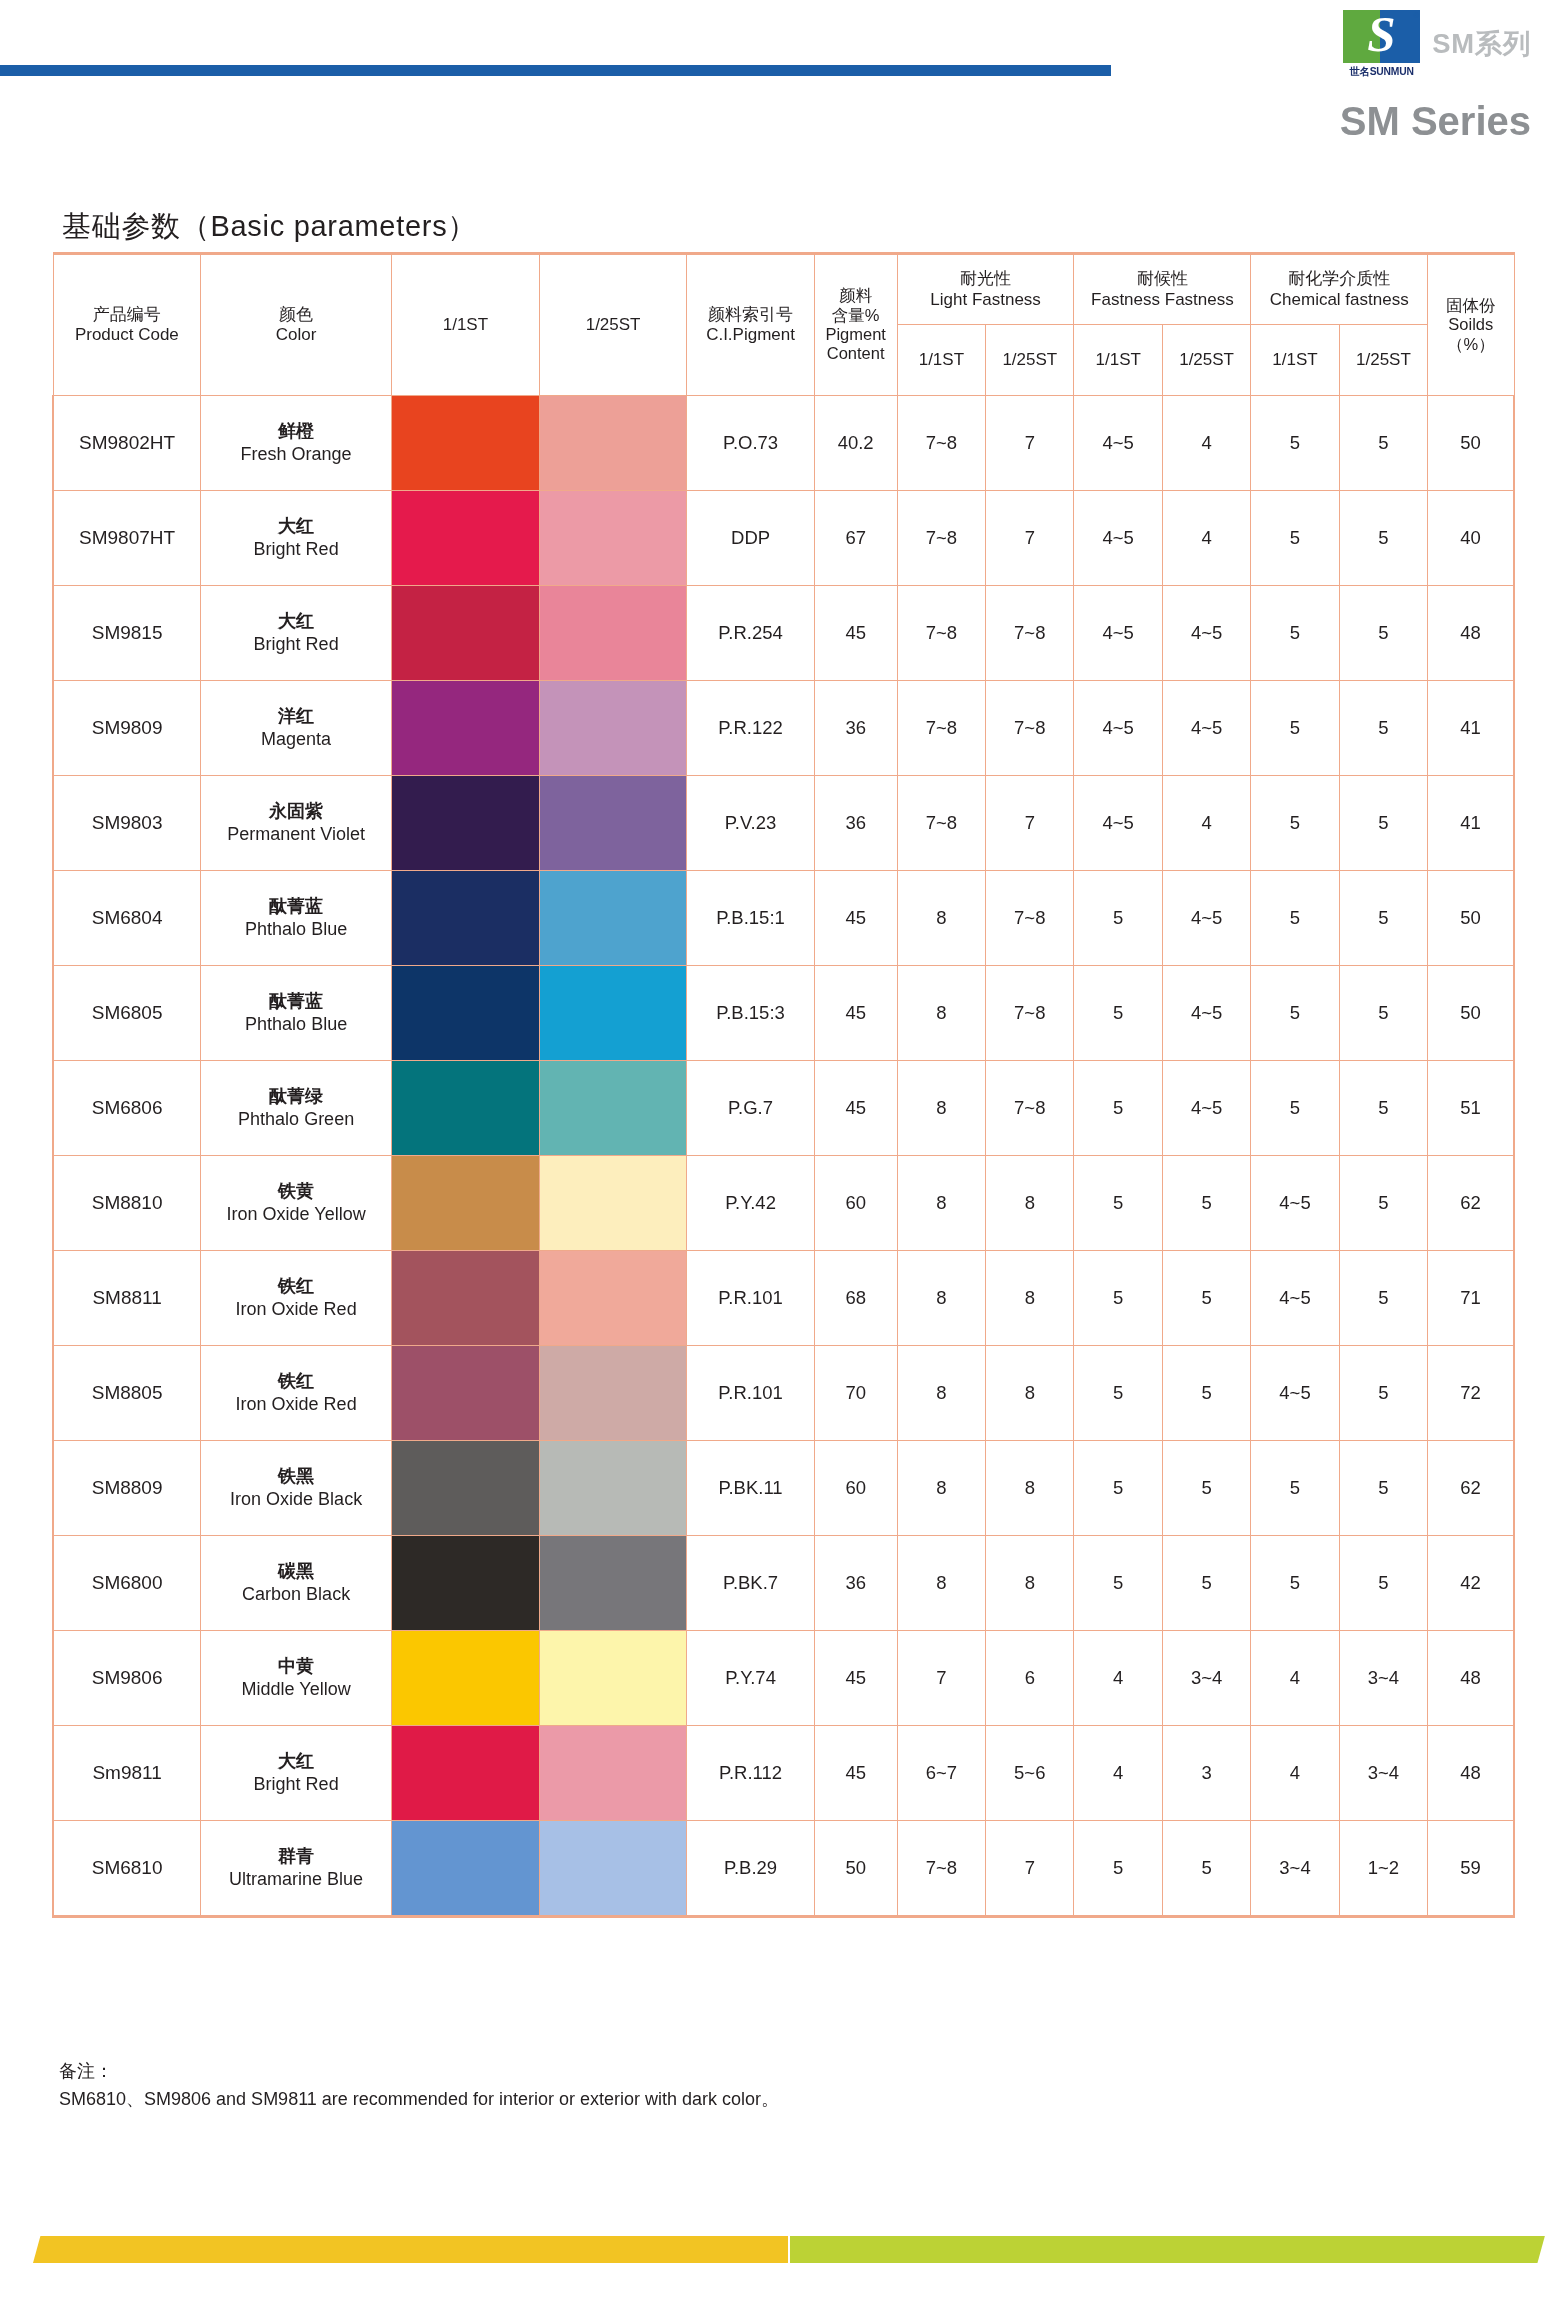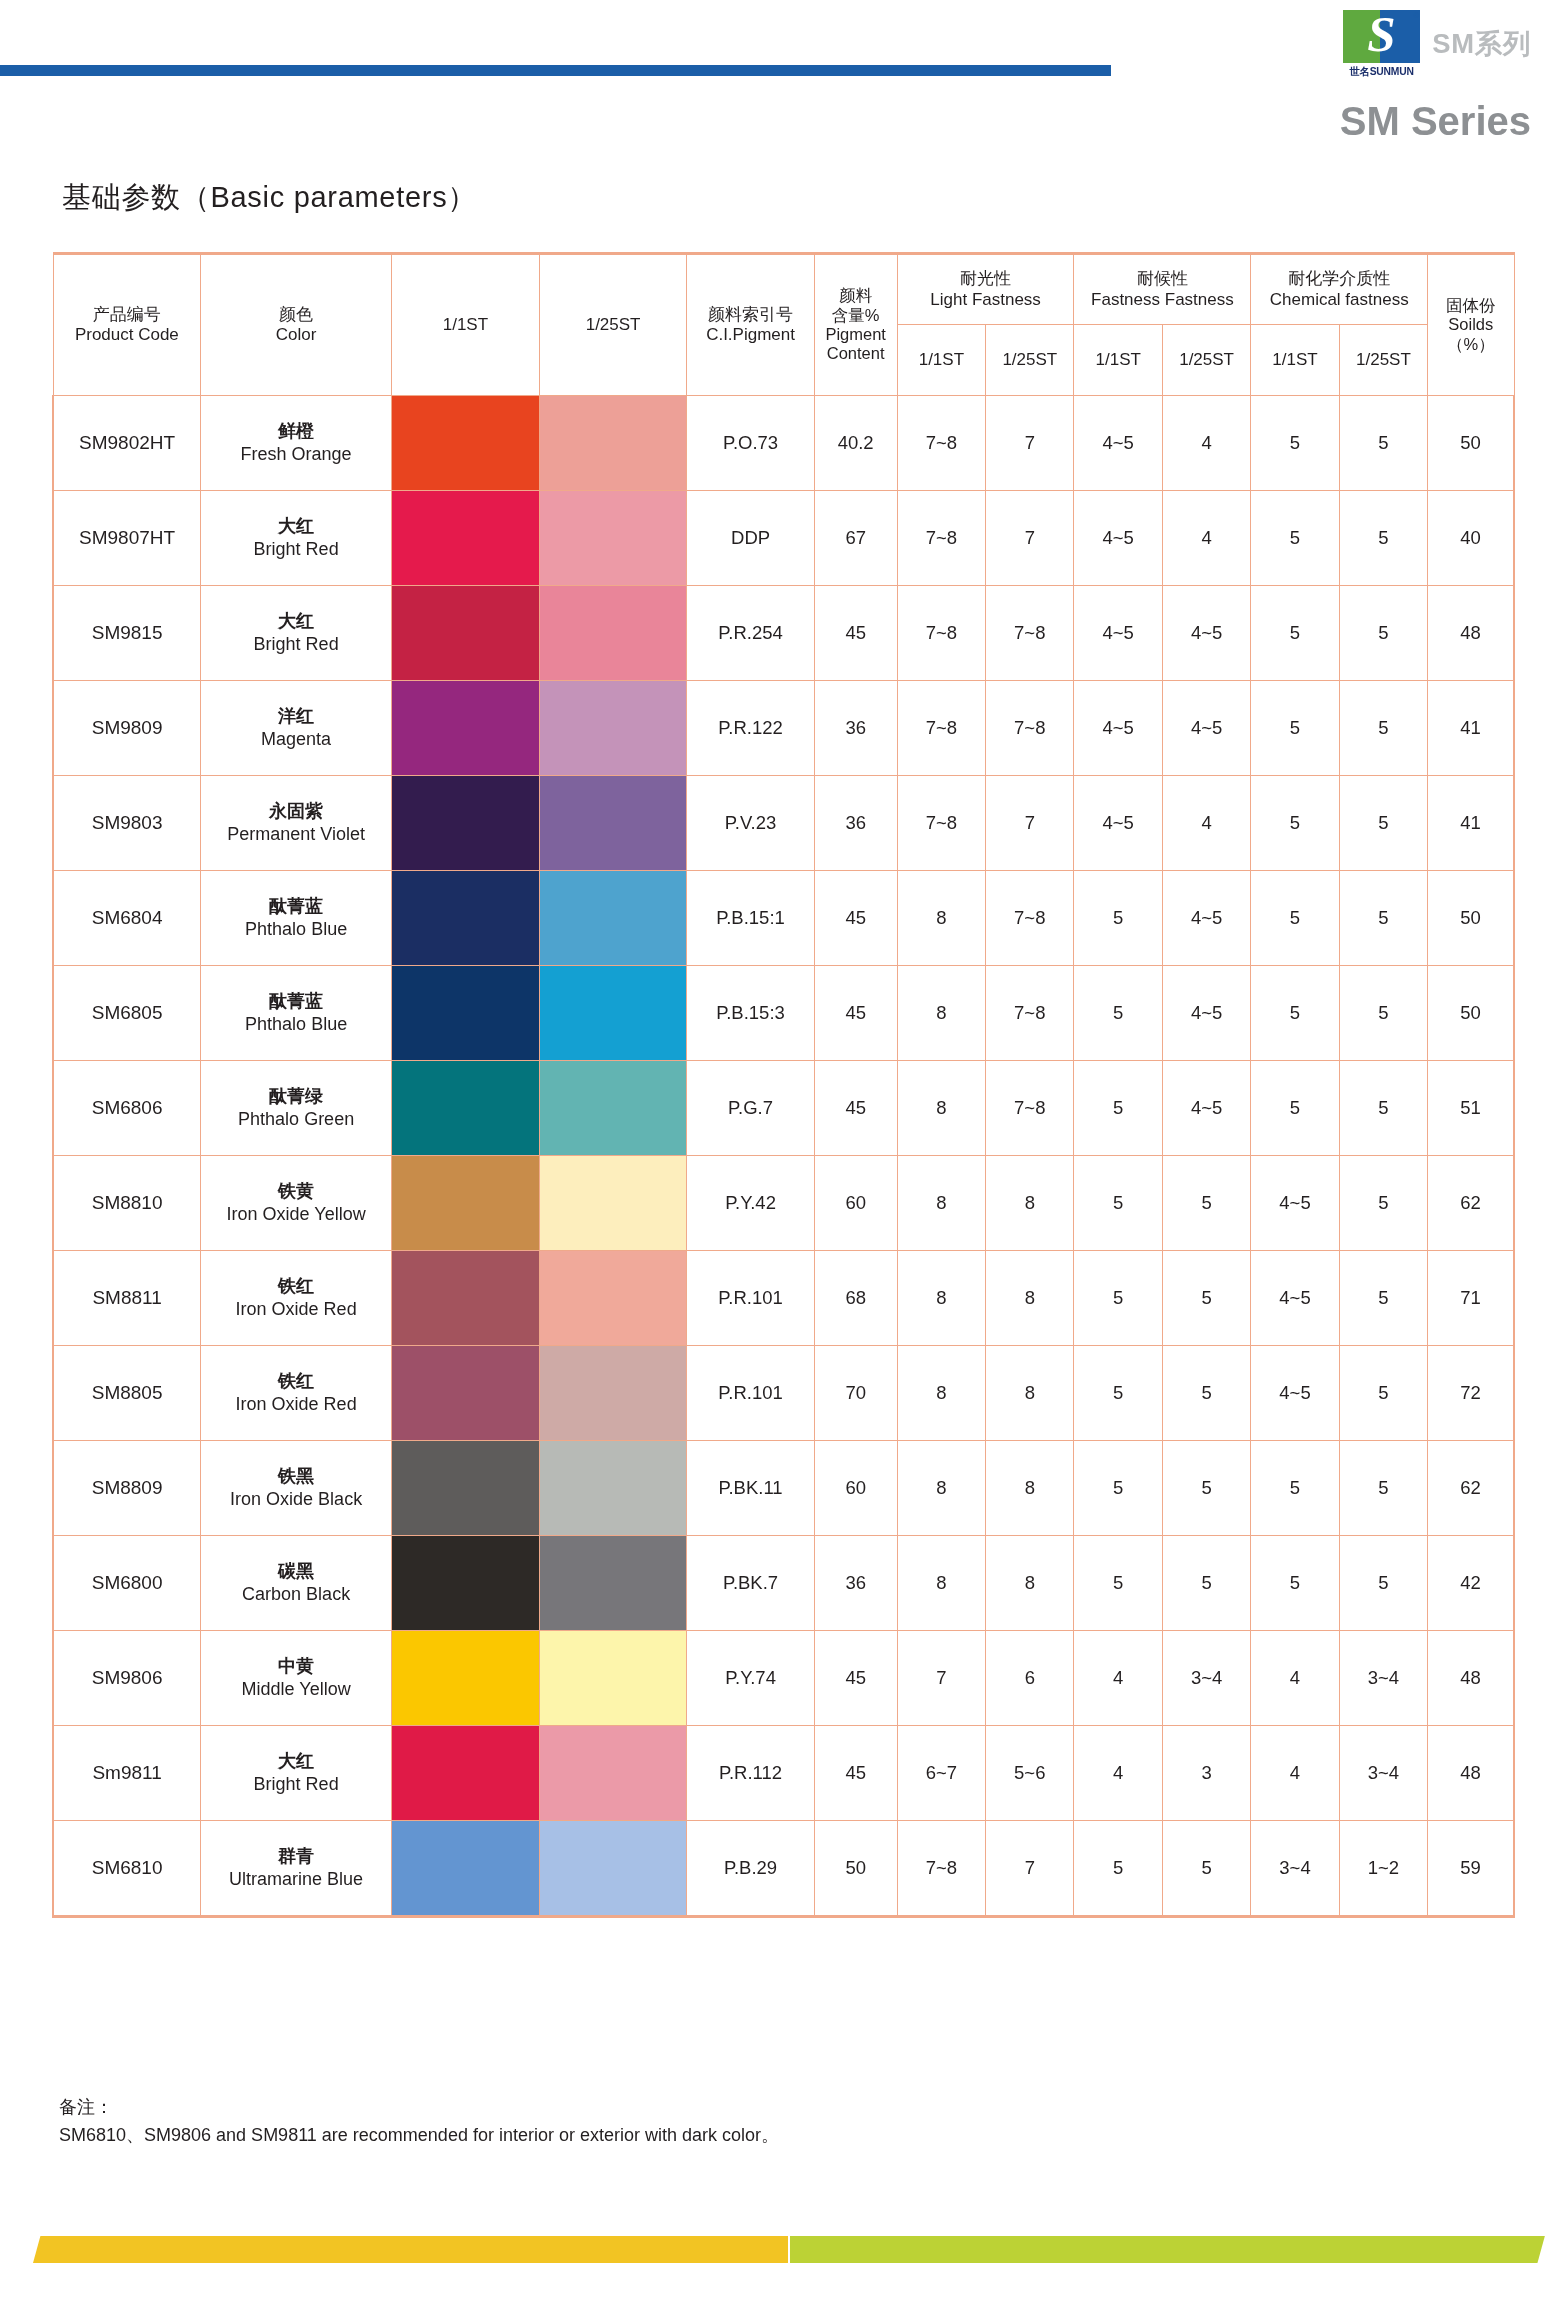--- a/index.html
+++ b/index.html
@@ -51,21 +51,21 @@
     font-size: 27.4px; color: #b9bcbe; font-weight: bold;
     letter-spacing: 0.7px; line-height: 1;
   }
   .brand-en {
     font-size: 40px; color: #8d9093; font-weight: bold;
     letter-spacing: 0px; margin-top: 22px; line-height: 1;
   }
 
   
   .section-title {
-    position: absolute; left: 62px; top: 178px;
+    position: absolute; left: 62px; top: 207px;
     font-size: 29px; color: #231f20; letter-spacing: 0.7px;
   }
 
   
   .table-wrap { position: absolute; left: 52px; top: 252px; width: 1463px; }
   table.spec {
     border-collapse: collapse; width: 1463px; table-layout: fixed;
     font-size: 18px;
   }
   table.spec td, table.spec th {
@@ -104,21 +104,21 @@
   col.c-sw1    { width: 137px; }
   col.c-sw2    { width: 137px; }
   col.c-pig    { width: 118px; }
   col.c-cont   { width: 77px; }
   col.c-n      { width: 82px; }
   col.c-sol    { width: 80px; }
 
   
   .notes {
     position: absolute; left: 59px; top: 2058px;
-    font-size: 18px; line-height: 1.5; color: #231f20; margin-top: 36px;
+    font-size: 18px; line-height: 1.5; color: #231f20;
   }
   .notes div { white-space: nowrap; }
   .notes .lbl { margin-bottom: 1.4px; }
 
   
   .footer-bar {
     position: absolute; left: 0; bottom: 56px;
     width: 1567px; height: 27.4px;
   }
   .bar-left {

